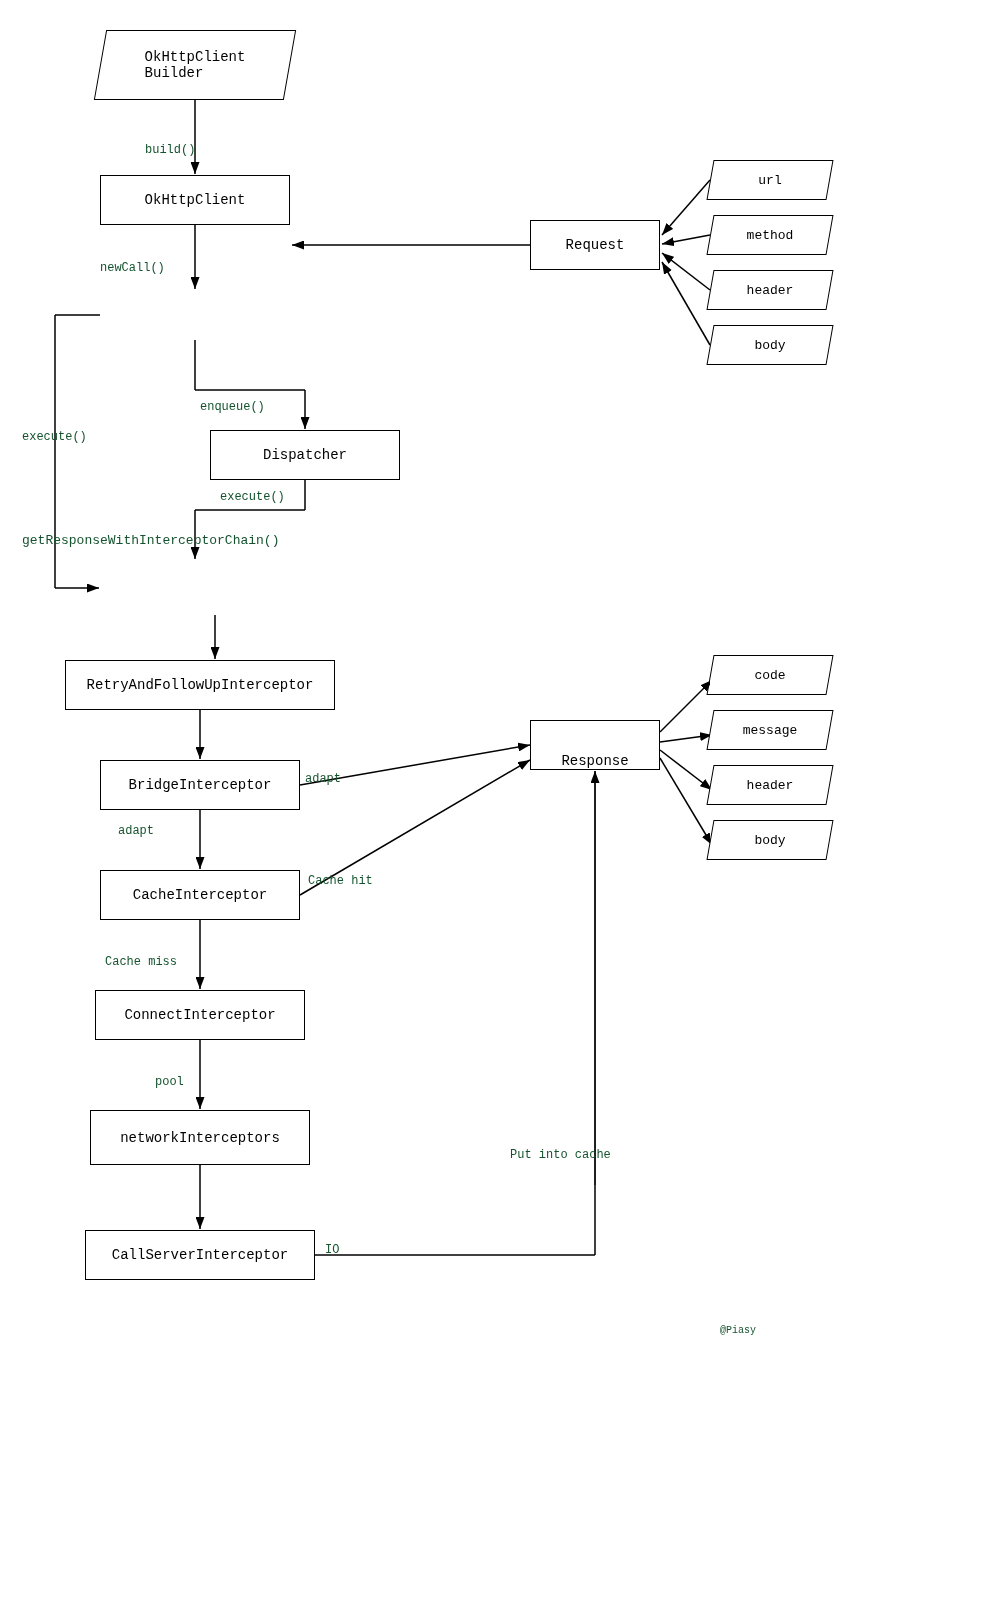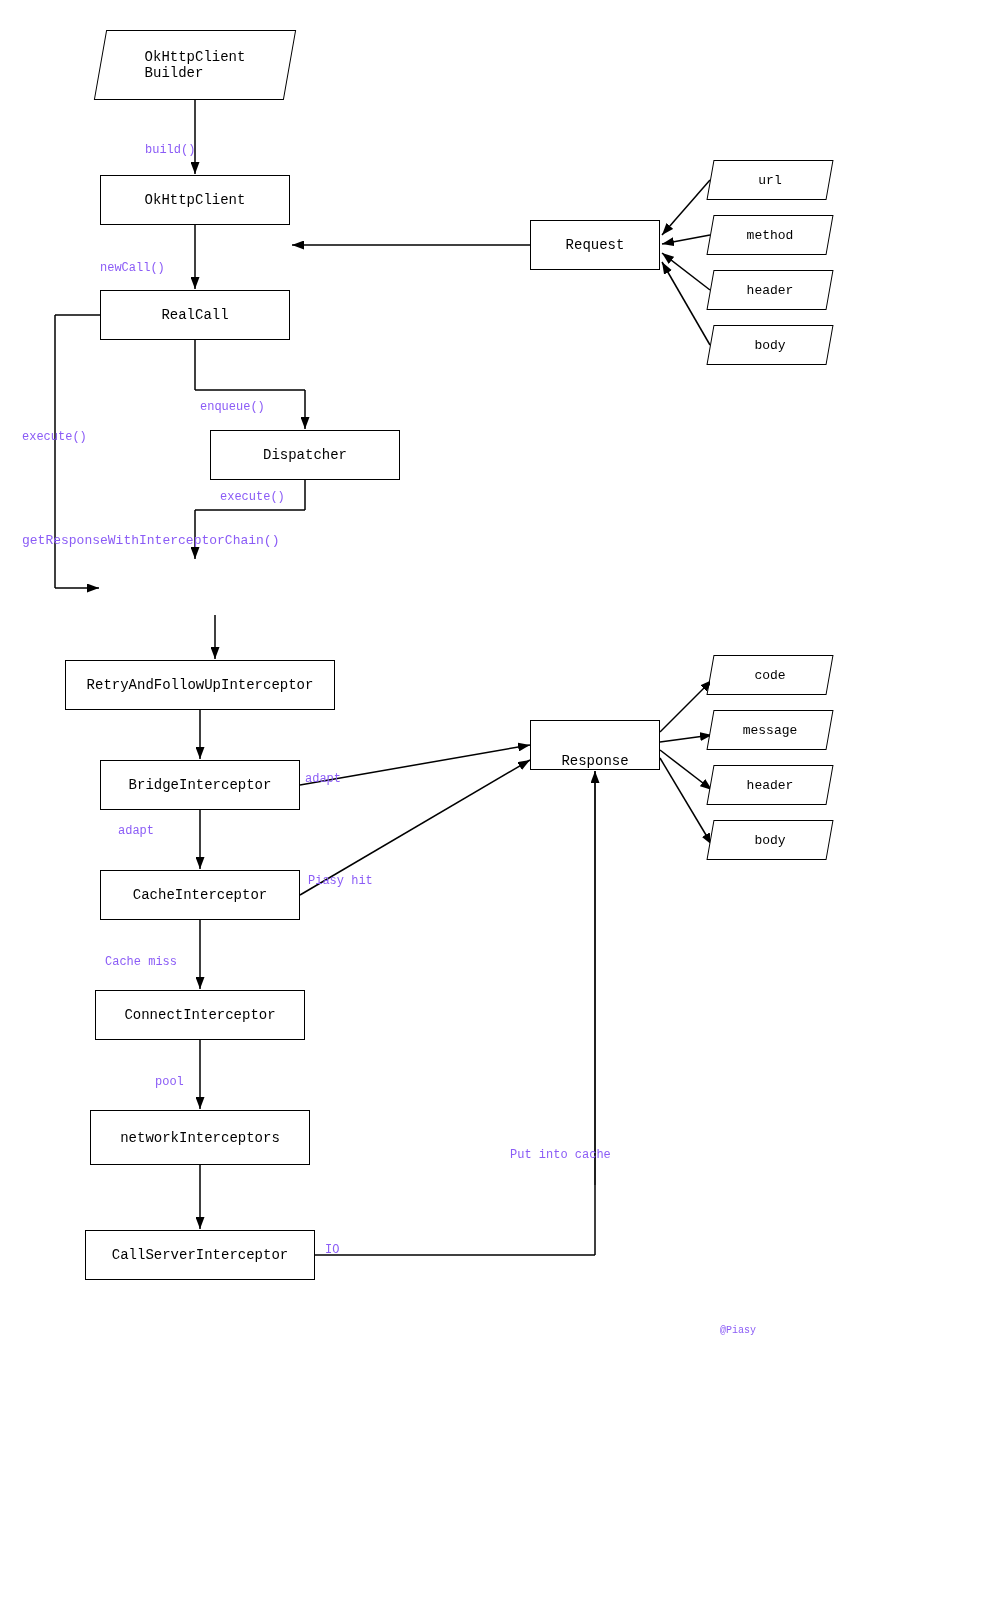--- a/index.html
+++ b/index.html
@@ -46,21 +46,21 @@
       transform: skewX(-10deg);
     }
     .para-text {
       position: relative;
       z-index: 1;
     }
     
     .arrow-label {
       position: absolute;
       font-size: 12px;
-      color: #8b5cf6;
+      color: #14532d;
       background: transparent;
       font-family: 'Courier New', Courier, monospace;
     }
     
     #arrows-svg {
       position: absolute;
       top: 0; left: 0;
       width: 1000px;
       height: 1600px;
       pointer-events: none;
@@ -138,23 +138,20 @@
   </div>
 
   <div class="arrow-label" style="left:145px; top:143px;">build()</div>
 
   <div class="box" style="left:100px; top:175px; width:190px; height:50px;">
     <span>OkHttpClient</span>
   </div>
 
   <div class="arrow-label" style="left:100px; top:261px;">newCall()</div>
 
-  <div class="box" style="left:100px; top:290px; width:190px; height:50px;">
-    <span>RealCall</span>
-  </div>
 
   <div class="arrow-label" style="left:22px; top:430px;">execute()</div>
 
   <div class="arrow-label" style="left:200px; top:400px;">enqueue()</div>
 
   <div class="box" style="left:210px; top:430px; width:190px; height:50px;">
     <span>Dispatcher</span>
   </div>
 
   <div class="arrow-label" style="left:220px; top:490px;">execute()</div>
@@ -171,21 +168,21 @@
   </div>
 
   <div class="arrow-label" style="left:118px; top:824px;">adapt</div>
 
   <div class="arrow-label" style="left:305px; top:772px;">adapt</div>
 
   <div class="box" style="left:100px; top:870px; width:200px; height:50px;">
     <span>CacheInterceptor</span>
   </div>
 
-  <div class="arrow-label" style="left:308px; top:874px;">Piasy hit</div>
+  <div class="arrow-label" style="left:308px; top:874px;">Cache hit</div>
 
   <div class="arrow-label" style="left:105px; top:955px;">Cache miss</div>
 
   <div class="box" style="left:95px; top:990px; width:210px; height:50px;">
     <span>ConnectInterceptor</span>
   </div>
 
   <div class="arrow-label" style="left:155px; top:1075px;">pool</div>
 
   <div class="box" style="left:90px; top:1110px; width:220px; height:55px;">

